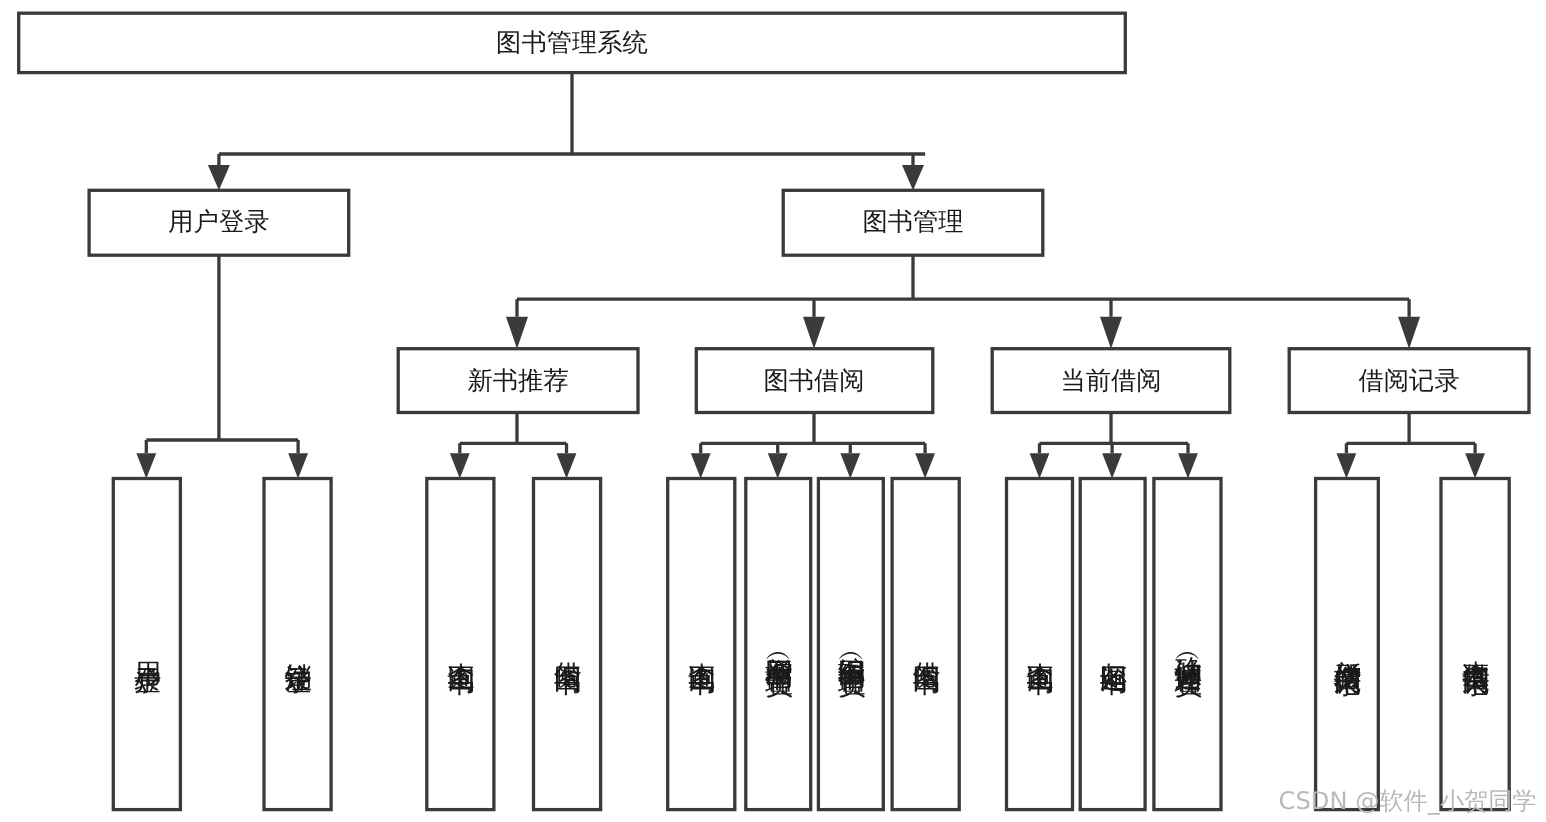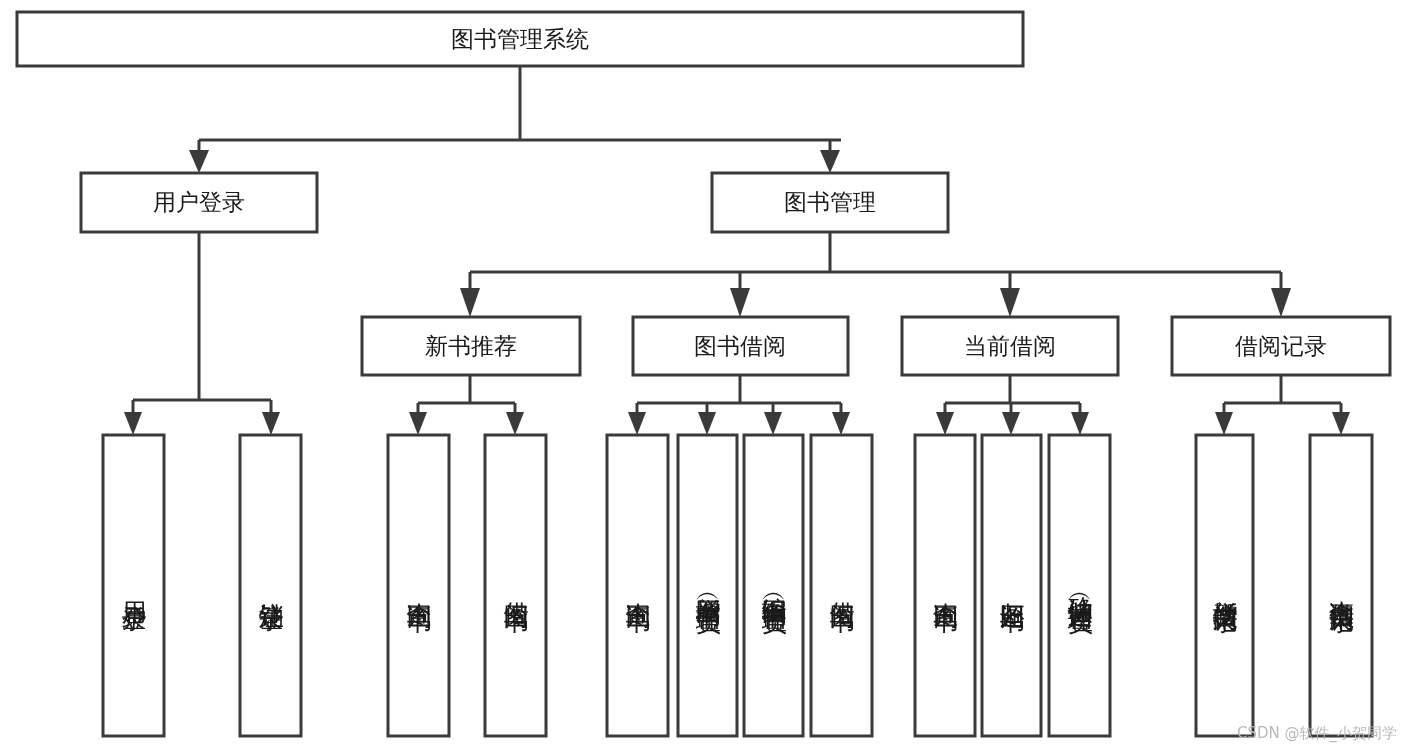--- a/index.html
+++ b/index.html
@@ -61,21 +61,21 @@
     color: #1a1a1a;
     letter-spacing: 2px;
     white-space: nowrap;
     pointer-events: none;
   }
   #watermark {
     position: absolute;
     right: 8px;
     bottom: 4px;
     font-family: "DejaVu Sans", "Liberation Sans", sans-serif;
-    font-size: 15px;
+    font-size: 22px;
     color: #b9b9b9;
     white-space: nowrap;
   }
 </style>
 </head>
 <body>
 
 <div id="diagram-root">
 
   <svg class="flowchart" viewBox="0 0 1405 747">

